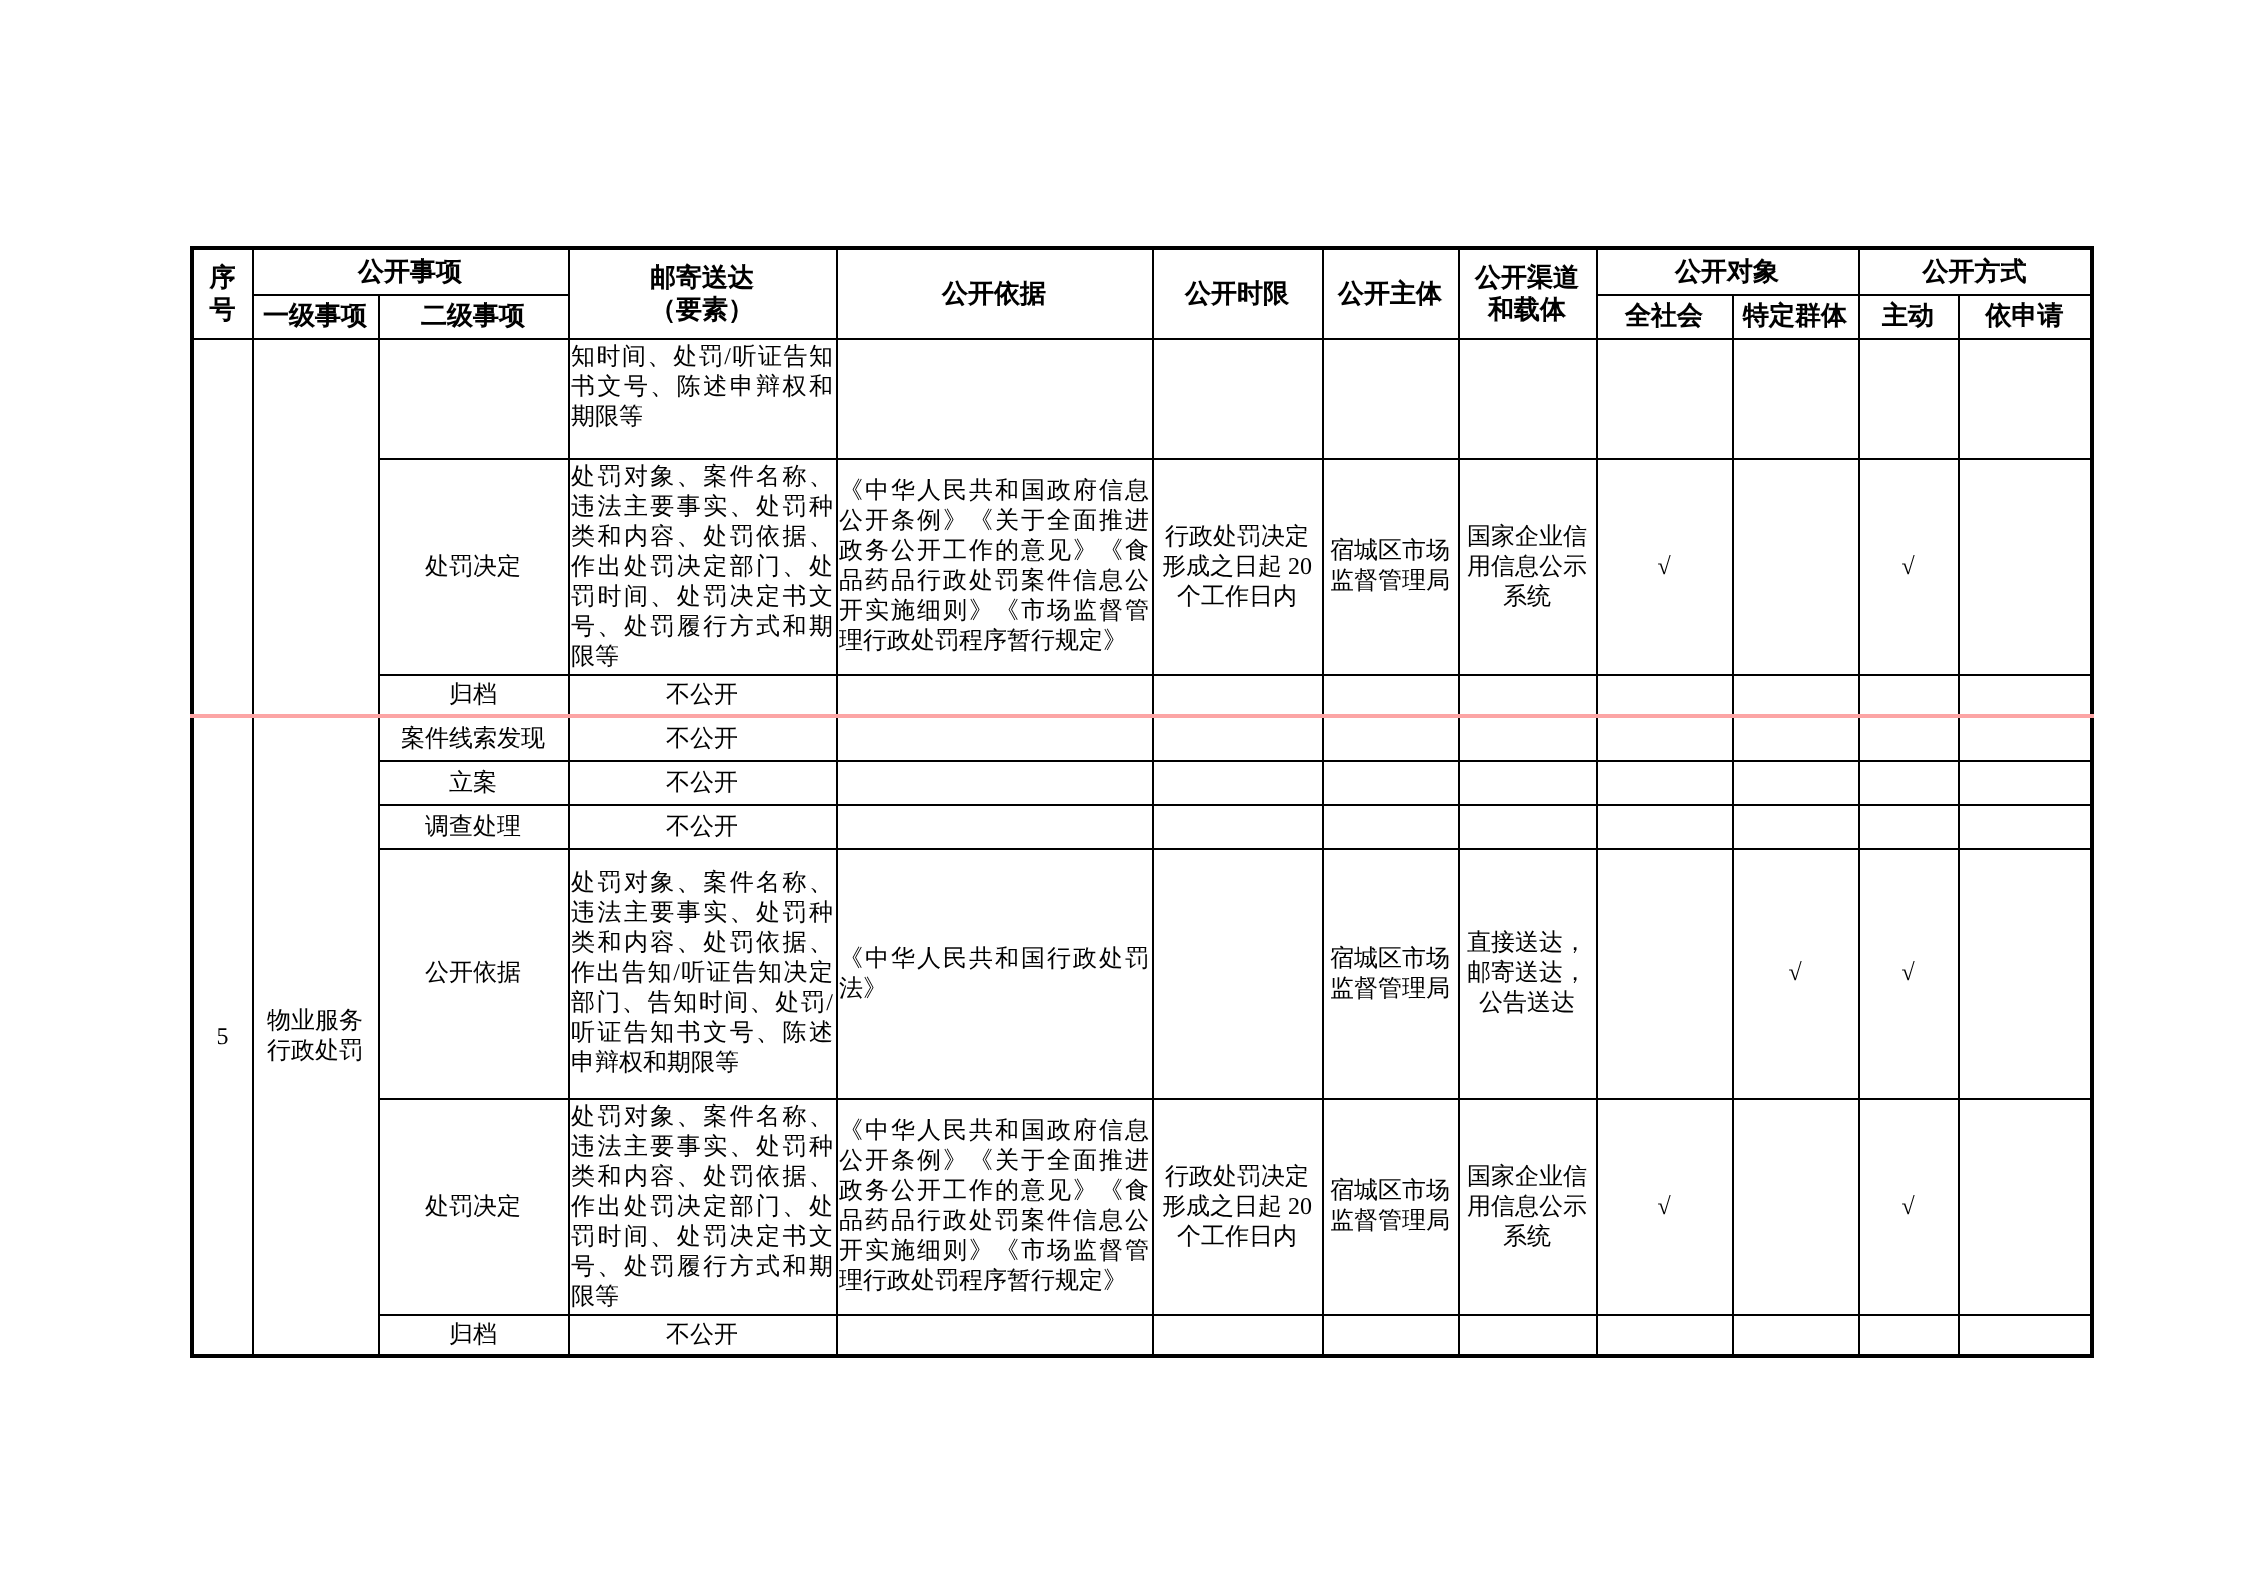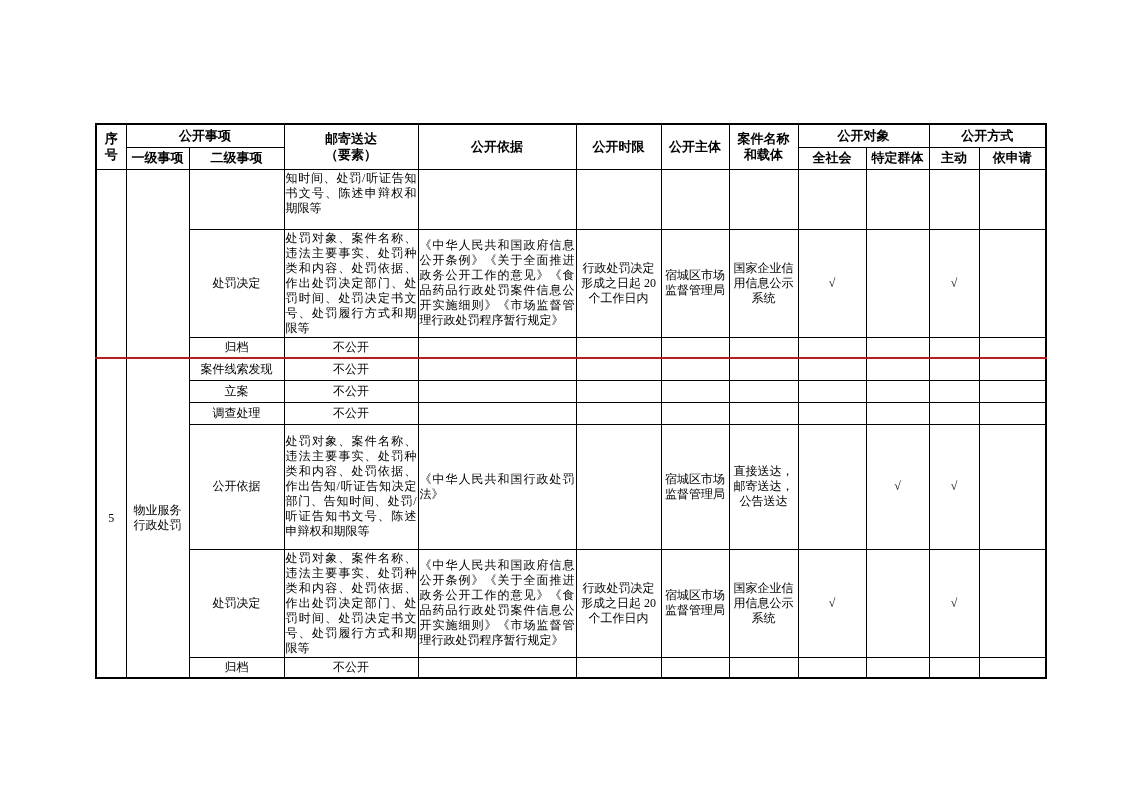--- a/index.html
+++ b/index.html
@@ -30,21 +30,21 @@
     font-weight: bold;
     text-align: center;
     line-height: 16px;
     padding: 1px 0;
   }
   .pre { white-space: pre-line; }
   .center { text-align: center; }
   .just { text-align: justify; text-justify: inter-ideograph; margin-top: 31px; }
   .vtop { vertical-align: top; }
   .tight { padding: 1px 1px; }
-  .group-start td { border-top: 2px solid #b91c1c; }
+  .group-start td { border-top: 2px solid #fca5a5; }
   tr.hr1 { height: 23px; }
   tr.hr2 { height: 22px; }
   tr.rA { height: 60px; }
   tr.rB { height: 105px; }
   tr.rC { height: 21px; }
   tr.rD { height: 22px; }
   tr.rE { height: 22px; padding-left: 18px; }
   tr.rF { height: 22px; }
   tr.rG { height: 125px; }
   tr.rH { height: 102px; }
@@ -74,21 +74,21 @@
       <thead>
         <tr class="hr1">
           <th rowspan="2" class="pre">序
 号</th>
           <th colspan="2">公开事项</th>
           <th rowspan="2" class="pre">邮寄送达
 （要素）</th>
           <th rowspan="2">公开依据</th>
           <th rowspan="2">公开时限</th>
           <th rowspan="2">公开主体</th>
-          <th rowspan="2" class="pre">案件名称
+          <th rowspan="2" class="pre">公开渠道
 和载体</th>
           <th colspan="2">公开对象</th>
           <th colspan="2">公开方式</th>
         </tr>
         <tr class="hr2">
           <th>一级事项</th>
           <th>二级事项</th>
           <th>全社会</th>
           <th>特定群体</th>
           <th>主动</th>

